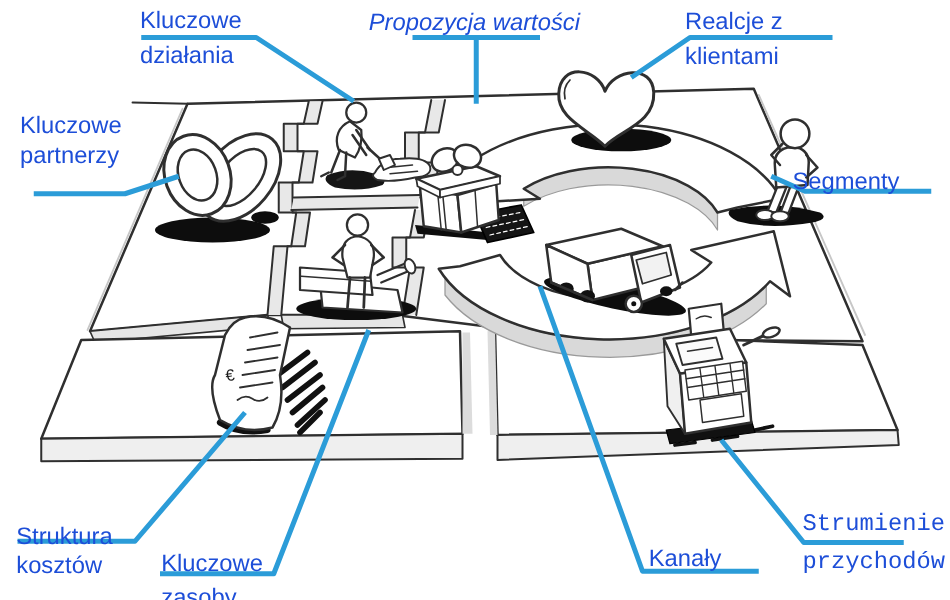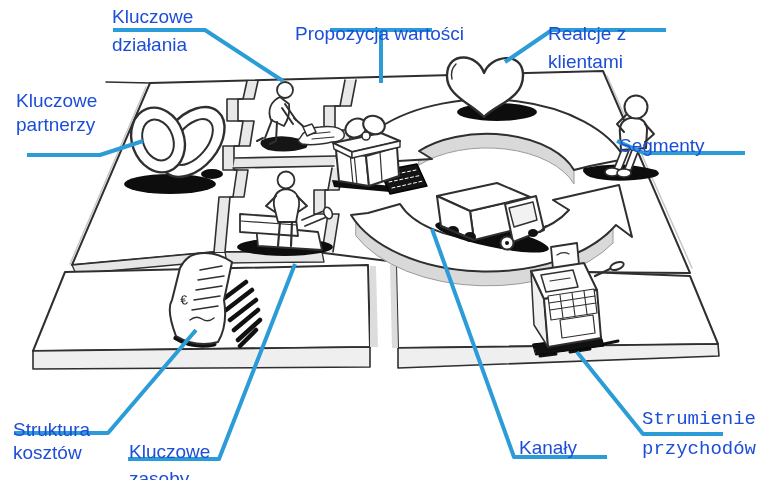--- a/index.html
+++ b/index.html
@@ -202,30 +202,30 @@
   <div class="lbl" style="left:16px;top:89px;line-height:24px;">
     <span>Kluczowe</span>
     <span>partnerzy</span>
   </div>
 
   <div class="lbl" style="left:112px;top:3px;line-height:28px;">
     <span>Kluczowe</span>
     <span>działania</span>
   </div>
 
-  <div class="lbl" style="left:295px;top:20px;">
+  <div class="lbl" style="left:295px;top:5px;font-style:italic;">
     <span>Propozycja wartości</span>
   </div>
 
-  <div class="lbl" style="left:548px;top:20px;line-height:28px;">
+  <div class="lbl" style="left:548px;top:4px;line-height:28px;">
     <span>Realcje z</span>
     <span>klientami</span>
   </div>
 
-  <div class="lbl" style="left:619px;top:133px;line-height:26px;">
+  <div class="lbl" style="left:634px;top:133px;line-height:26px;">
     <span>Segmenty</span>
   </div>
 
   <div class="lbl" style="left:13px;top:418px;line-height:23px;">
     <span>Struktura</span>
     <span>kosztów</span>
   </div>
 
   <div class="lbl" style="left:129px;top:438px;line-height:27px;">
     <span>Kluczowe</span>

